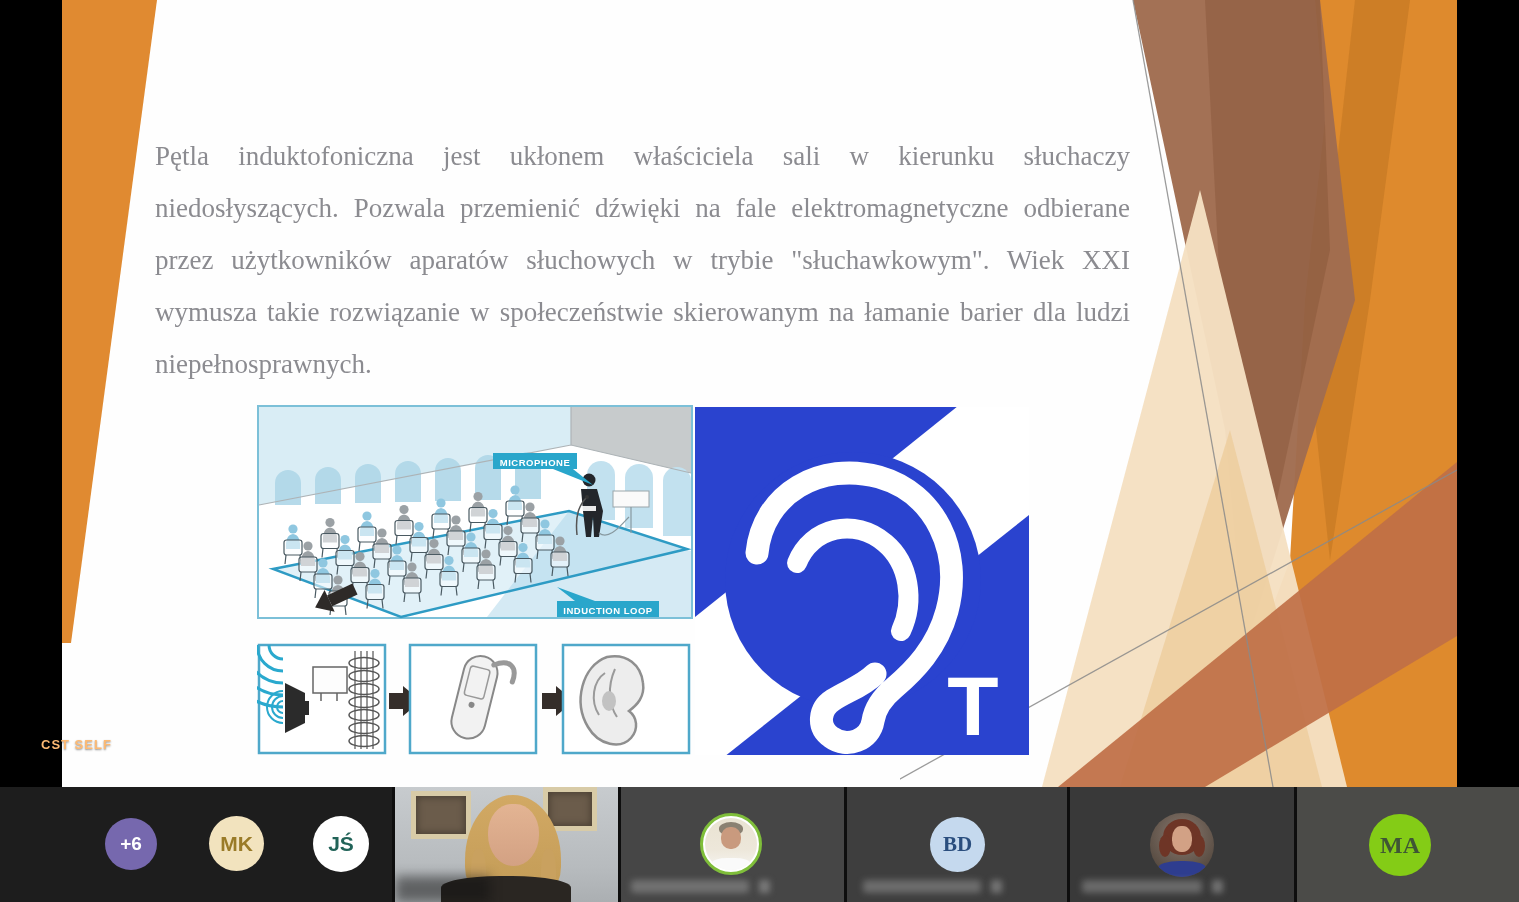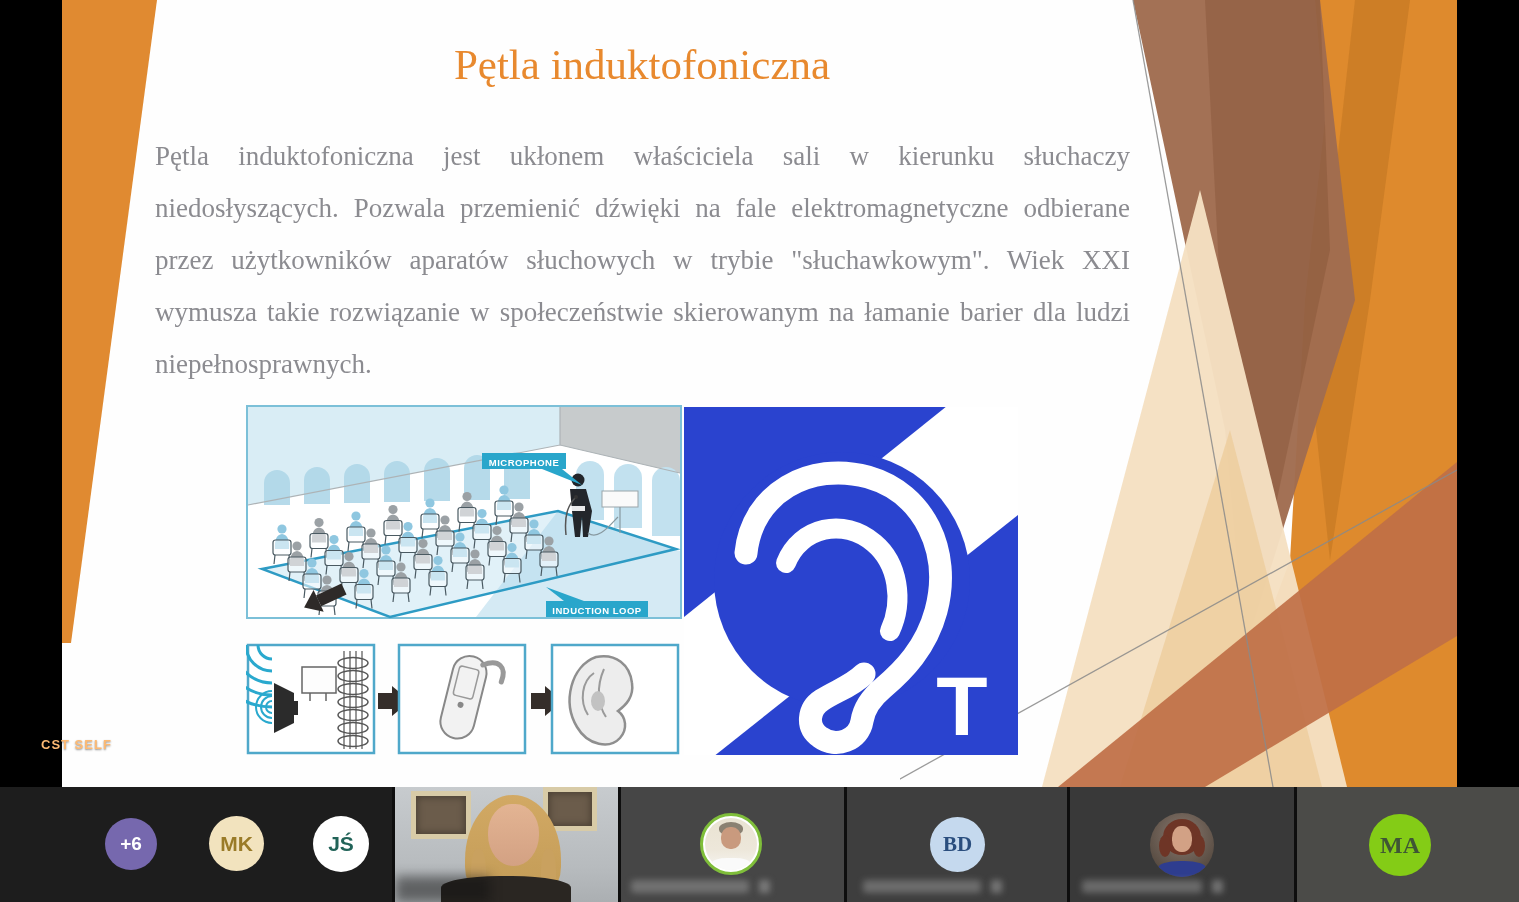--- a/index.html
+++ b/index.html
@@ -8,21 +8,21 @@
   
   .slide{position:absolute;left:62px;top:0;width:1395px;height:787px;background:#FEFEFE;overflow:hidden;}
   .left-wedge{position:absolute;left:0;top:0;width:100px;height:650px;background:#E08A31;
               clip-path:polygon(0 0,95px 0,9px 643px,0 643px);z-index:1;}
   .deco-right{position:absolute;left:838px;top:0;width:557px;height:787px;z-index:1;}
   .slide-title{position:absolute;top:36px;left:0;width:1160px;text-align:center;z-index:2;
                font-family:"Liberation Serif",serif;font-size:43px;line-height:58px;color:#E8892E;}
   .slide-body{position:absolute;top:130px;left:93px;width:975px;z-index:2;
               font-family:"Liberation Serif",serif;font-size:27px;line-height:52px;color:#8B8B90;
               text-align:justify;word-spacing:2px;}
-  .figure-wrap{position:absolute;left:184px;top:405px;width:616px;height:352px;z-index:2;}
+  .figure-wrap{position:absolute;left:195px;top:405px;width:616px;height:352px;z-index:2;}
   
   .share-label{position:absolute;left:41px;top:737px;z-index:5;color:#fdba74;font-size:13px;
                letter-spacing:1px;font-weight:bold;text-shadow:0 1px 2px rgba(0,0,0,.45);}
   
   .bar{position:absolute;left:0;top:787px;width:1519px;height:115px;background:#0E0E0E;z-index:4;}
   .stack-zone{position:absolute;left:0;top:0;width:392px;height:115px;background:#1D1D1D;}
   .avatar{position:absolute;border-radius:50%;display:flex;align-items:center;justify-content:center;
           font-weight:bold;}
   .tile{position:absolute;top:0;height:115px;overflow:hidden;font-family:Liberation Serif, serif;}
   .nameblur{position:absolute;bottom:9px;left:14px;height:13px;border-radius:3px;
@@ -79,21 +79,20 @@
       <polygon points="305,0 420,0 430,250 345,650 330,480" fill="#7E4E30" opacity="0.35"></polygon>
       <polygon points="300,190 142,787 447,787" fill="#F5E0C2" opacity="0.97"></polygon>
       <polygon points="330,430 220,787 422,787" fill="#EDCE9F" opacity="0.85"></polygon>
       <polygon points="158,787 557,462 557,636 305,787" fill="#BF6F46" opacity="0.92"></polygon>
       <line x1="233" y1="0" x2="373" y2="787" stroke="#8A8A8A" stroke-width="1.3" opacity="0.85"></line>
       <line x1="557" y1="470" x2="-20" y2="790" stroke="#8A8A8A" stroke-width="1.3" opacity="0.85"></line>
     </svg>
 
     <div class="left-wedge"></div>
 
-    <div class="slide-title">Pętla induktofoniczna</div>
 
     <div class="slide-body">Pętla induktofoniczna jest ukłonem właściciela sali w kierunku słuchaczy niedosłyszących. Pozwala przemienić dźwięki na fale elektromagnetyczne odbierane przez użytkowników aparatów słuchowych w trybie "słuchawkowym". Wiek XXI wymusza takie rozwiązanie w społeczeństwie skierowanym na łamanie barier dla ludzi niepełnosprawnych.</div>
 
     <div class="figure-wrap">
       <svg viewBox="0 0 772 352" width="772" height="352">
         <defs>
           <g id="prsn">
             <path d="M-7,8 Q-8,-6 0,-7 Q8,-6 7,8 Z"></path>
             <circle cx="0" cy="-12" r="4.6"></circle>
             <rect x="-9" y="-1" width="18" height="15" rx="2.5" fill="rgba(252,254,255,0.55)" stroke="#4A5A62" stroke-width="1.2"></rect>

